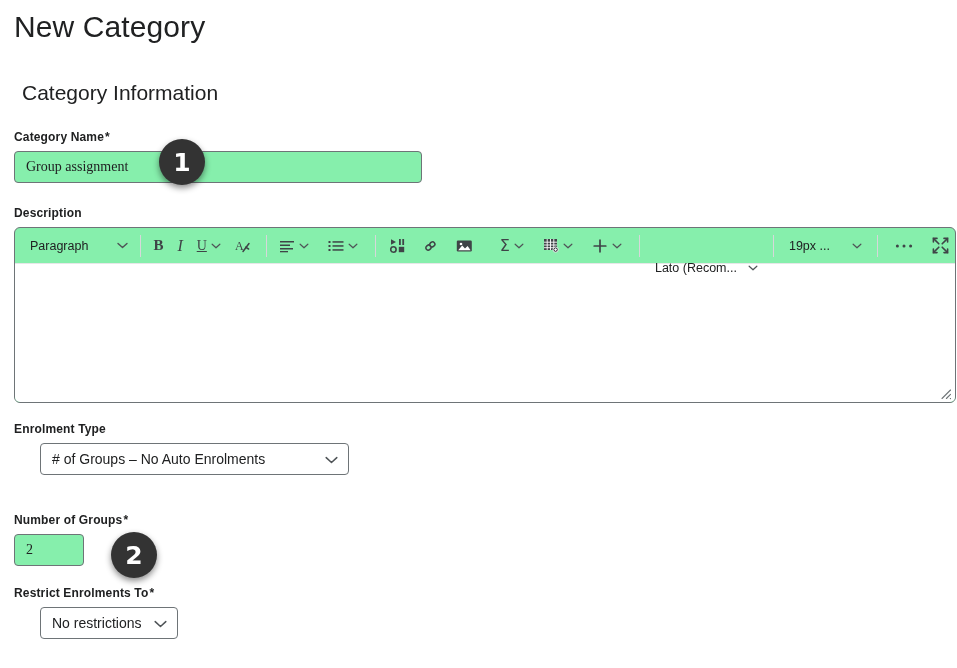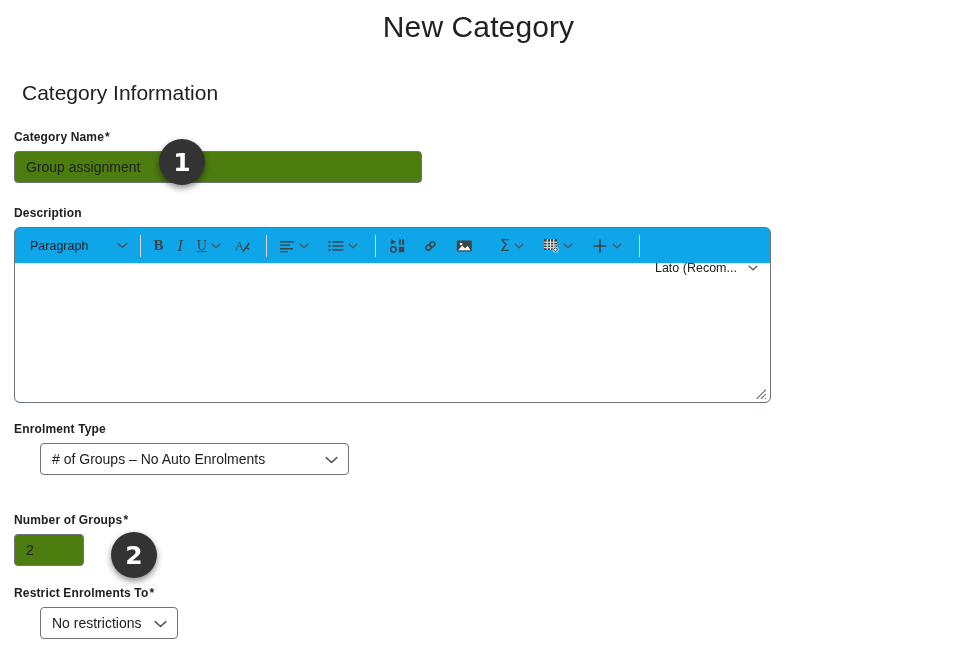--- a/index.html
+++ b/index.html
@@ -15,21 +15,20 @@
   .page { position: relative; width: 957px; height: 668px; padding: 0 14px; }
 
   .page-title {
     font-size: 30px;
     font-weight: 400;
     color: #202122;
     margin: 0;
     padding-top: 8px;
     line-height: 38px;
     letter-spacing: .1px;
-    text-align: center;
   }
   .section-title {
     font-size: 21px;
     font-weight: 400;
     color: #202122;
     margin: 8px;
     padding-top: 25px;
     line-height: 28px;
   }
 
@@ -48,23 +47,23 @@
     font-size: 12px;
     margin-left: 1px;
   }
 
   
   .text-input {
     width: 408px;
     height: 32px;
     border: 1px solid #6e7477;
     border-radius: 4px;
-    background: #4d7c0f;
+    background: #86efac;
     font-size: 14px;
-    font-family: Liberation Sans, sans-serif;
+    font-family: Liberation Serif, serif;
     color: #202122;
     padding: 0 11px;
     line-height: 30px;
     outline: none;
     display: block;
   }
   .text-input.small { width: 70px; }
 
   
   .select-wrap {
@@ -90,24 +89,24 @@
     position: absolute;
     right: 11px; top: 50%;
     transform: translateY(-50%);
     pointer-events: none;
     display: block;
   }
 
   
   .editor {
     margin-top: 6px;
-    width: 757px;
+    width: 942px;
     border: 1px solid #6e7477;
     border-radius: 6px;
-    background: #0ea5e9;
+    background: #86efac;
     position: relative;
     overflow: hidden;
   }
   .toolbar {
     height: 36px;
     display: flex;
     align-items: center;
     padding: 0 8px 0 10px;
     border-bottom: 1px solid #e6e7e8;
     gap: 0;

